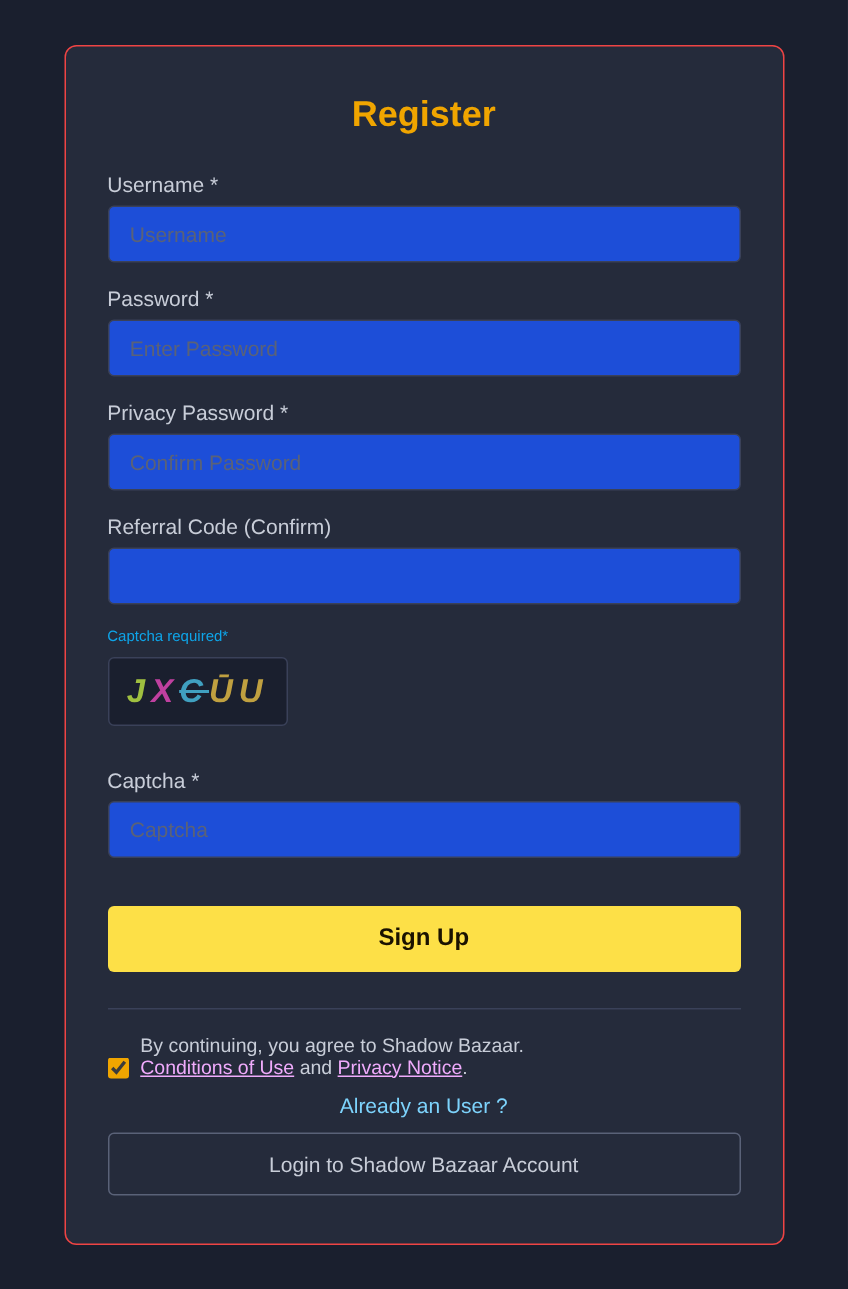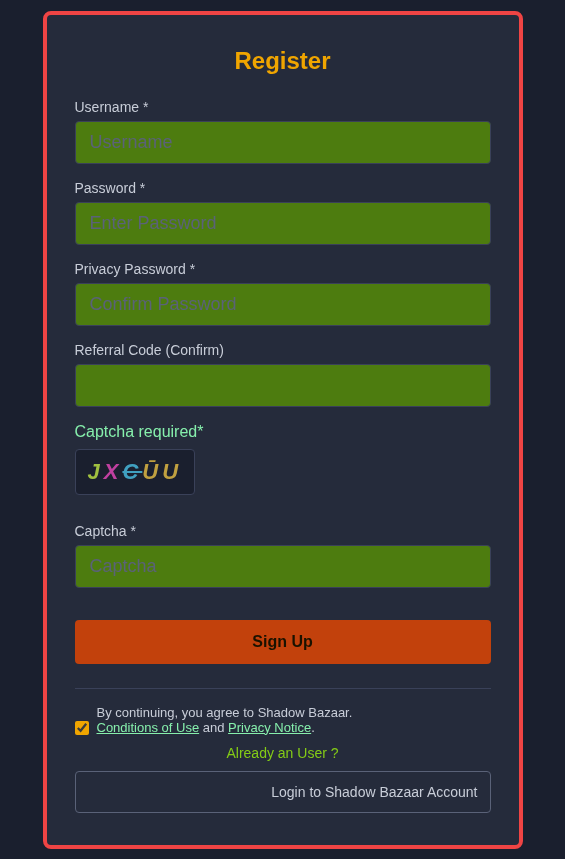--- a/index.html
+++ b/index.html
@@ -16,21 +16,21 @@
       align-items: center;
       justify-content: center;
       font-family: Arial, sans-serif;
     }
 
     .card {
       background-color: #252b3b;
       border-radius: 8px;
       padding: 32px 28px;
       width: 480px;
-      border: 4px solid #ef4444;
+      border: 1px solid #ef4444;
     }
 
     .title {
       color: #f0a500;
       font-size: 24px;
       font-weight: bold;
       text-align: center;
       margin-bottom: 24px;
     }
 
@@ -40,36 +40,36 @@
 
     .form-label {
       color: #c8cdd8;
       font-size: 14px;
       margin-bottom: 6px;
       display: block;
     }
 
     .form-input {
       width: 100%;
-      background-color: #4d7c0f;
+      background-color: #1d4ed8;
       border: 1px solid #3a4159;
       border-radius: 4px;
       padding: 10px 14px;
       color: #c8cdd8;
-      font-size: 18px;
+      font-size: 14px;
       outline: none;
     }
 
     .form-input::placeholder {
       color: #5a6278;
     }
 
     .captcha-label {
-      color: #86efac;
-      font-size: 16px;
+      color: #0ea5e9;
+      font-size: 10px;
       margin-bottom: 8px;
       display: block;
     }
 
     .captcha-image {
       background-color: #1a1f2e;
       border: 1px solid #3a4159;
       border-radius: 4px;
       padding: 22px 12px;
       display: inline-flex;
@@ -87,21 +87,21 @@
     }
 
     .captcha-j { color: #a0c040; }
     .captcha-x { color: #c040a0; }
     .captcha-c { color: #40a0c0; text-decoration: line-through; }
     .captcha-u1 { color: #c0a040; }
     .captcha-u2 { color: #c0a040; }
 
     .sign-up-btn {
       width: 100%;
-      background-color: #c2410c;
+      background-color: #fde047;
       color: #1a1200;
       border: none;
       border-radius: 4px;
       padding: 13px;
       font-size: 16px;
       font-weight: bold;
       cursor: pointer;
       margin-top: 16px;
       margin-bottom: 16px;
     }
@@ -126,42 +126,41 @@
       height: 14px;
       flex-shrink: 0;
     }
 
     .agree-text {
       color: #c8cdd8;
       font-size: 13px;
     }
 
     .link {
-      color: #86efac;
+      color: #f0abfc;
       text-decoration: underline;
       cursor: pointer;
     }
 
     .already-user {
-      color: #84cc16;
+      color: #7dd3fc;
       font-size: 14px;
       text-align: center;
       margin-bottom: 10px;
     }
 
     .login-btn {
       width: 100%;
       background-color: transparent;
       color: #c8cdd8;
       border: 1px solid #5a6278;
       border-radius: 4px;
       padding: 12px;
       font-size: 14px;
       cursor: pointer;
-      text-align: right;
     }
   </style>
 </head>
 <body>
 
 <div class="card">
   <h1 class="title">Register</h1>
 
   <div class="form-group">
     <label class="form-label">Username *</label>

